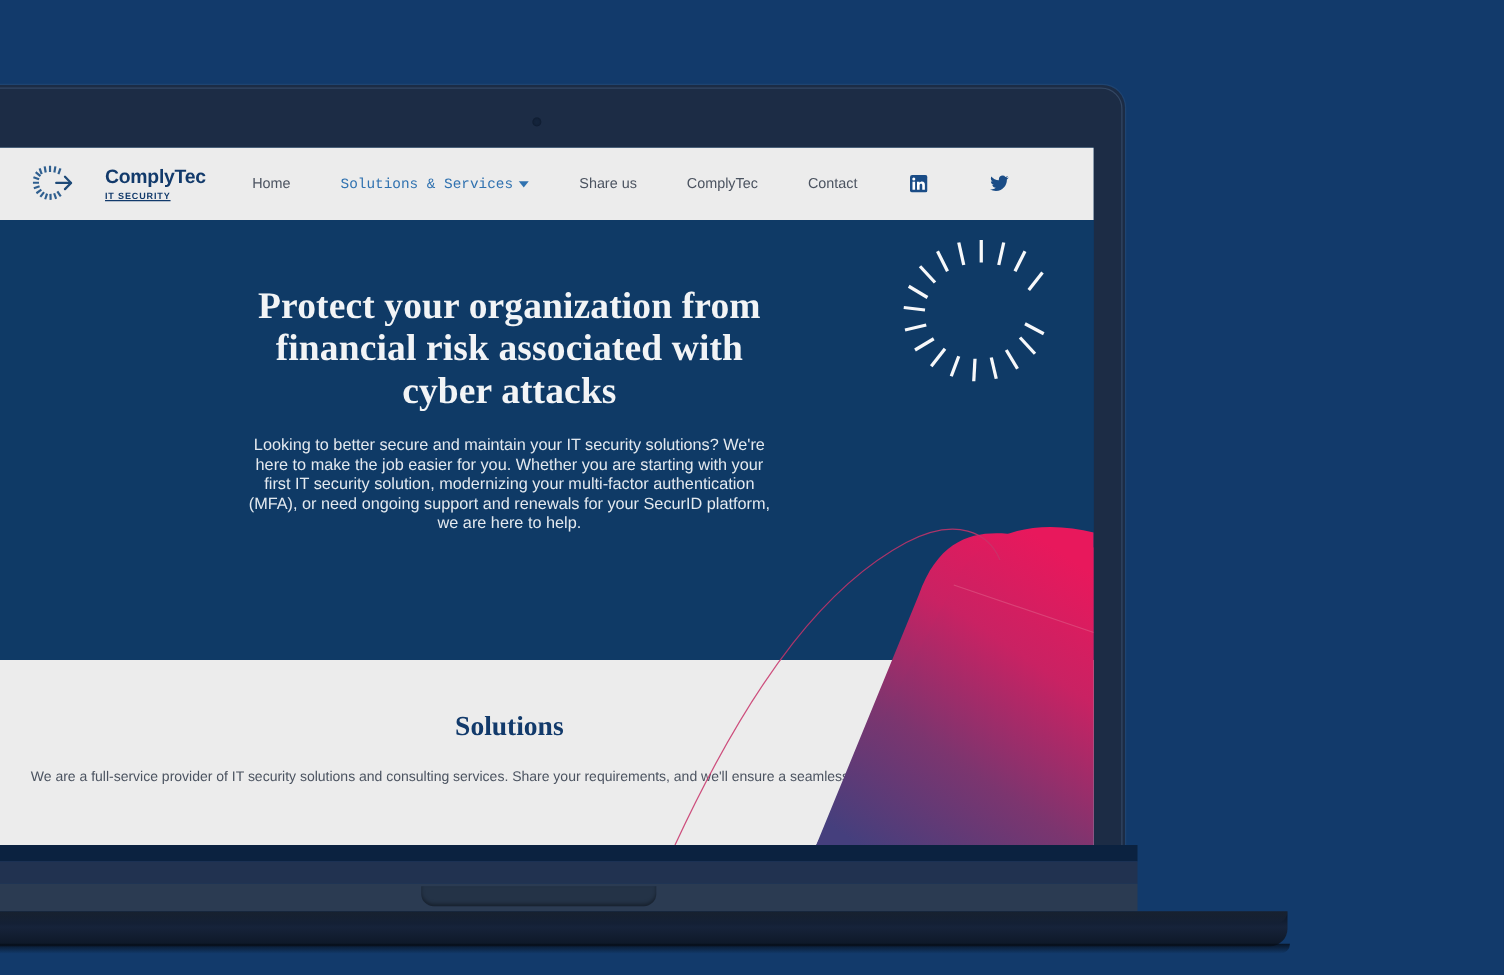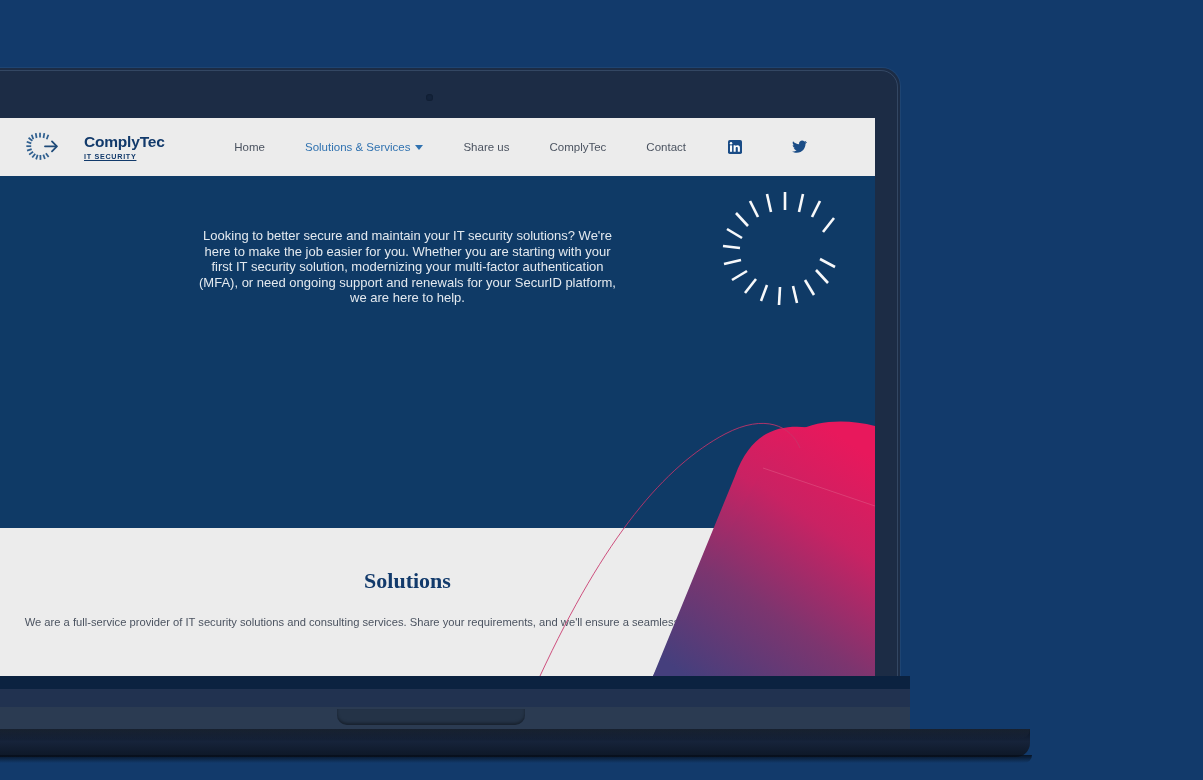--- a/index.html
+++ b/index.html
@@ -120,20 +120,21 @@
     color: #4b5360;
     text-decoration: none;
     white-space: nowrap;
     cursor: pointer;
   }
   .nav-link.active {
     color: #3072b0;
     display: flex;
     align-items: center;
     gap: 5px;
+    font-family: Liberation Mono, monospace;
   }
   .caret {
     width: 0;
     height: 0;
     border-left: 4px solid transparent;
     border-right: 4px solid transparent;
     border-top: 5px solid #3072b0;
     display: inline-block;
   }
   .social {
@@ -316,20 +317,21 @@
         <a class="social" id="social-twitter" href="#">
           <svg width="15" height="14" viewBox="0 0 24 22">
             <path d="M23.6 2.9c-.9.4-1.8.7-2.8.8 1-.6 1.8-1.6 2.1-2.7-.9.6-2 1-3.1 1.2A4.85 4.85 0 0 0 16.2.5c-2.7 0-4.9 2.2-4.9 4.9 0 .4 0 .8.1 1.1C7.4 6.3 4 4.5 1.7 1.7c-.4.7-.6 1.6-.6 2.5 0 1.7.9 3.2 2.2 4.1-.8 0-1.6-.2-2.2-.6v.1c0 2.4 1.7 4.4 3.9 4.8-.4.1-.9.2-1.3.2-.3 0-.6 0-.9-.1.6 2 2.4 3.4 4.6 3.4-1.7 1.3-3.8 2.1-6.1 2.1-.4 0-.8 0-1.2-.1 2.2 1.4 4.8 2.2 7.5 2.2 9.1 0 14-7.5 14-14v-.6c1-.7 1.8-1.6 2.5-2.6z" fill="#1a4c86"></path>
           </svg>
         </a>
       </nav>
     </header>
 
     <section id="hero">
       <div id="hero-content">
+        <h1 id="hero-title">Protect your organization from financial risk associated with cyber attacks</h1>
         <p id="hero-paragraph">Looking to better secure and maintain your IT security solutions? We're here to make the job easier for you. Whether you are starting with your first IT security solution, modernizing your multi-factor authentication (MFA), or need ongoing support and renewals for your SecurID platform, we are here to help.</p>
       </div>
     </section>
 
     <section id="solutions">
       <div id="solutions-content">
         <h2 id="solutions-title">Solutions</h2>
         <p id="solutions-paragraph">We are a full-service provider of IT security solutions and consulting services. Share your requirements, and we'll ensure a seamless and effective solution.</p>
       </div>
     </section>

